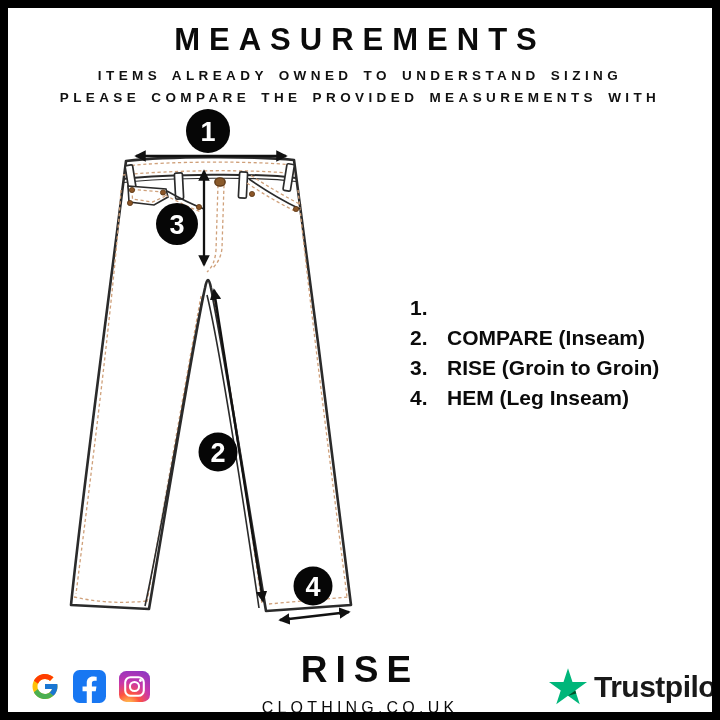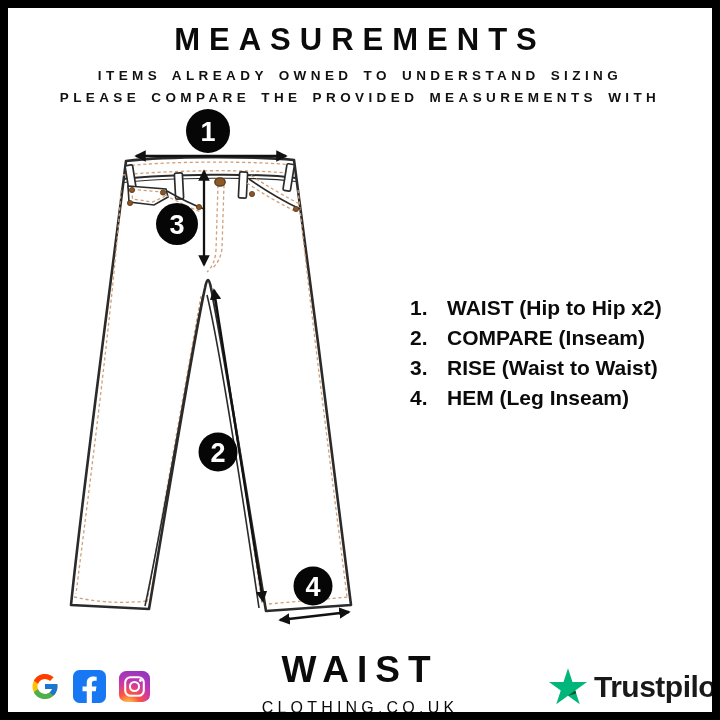--- a/index.html
+++ b/index.html
@@ -131,29 +131,28 @@
     </g>
     <g>
       <circle cx="305" cy="578" r="19.5" fill="#060606"></circle>
       <text class="marker-num" x="305" y="587.5">4</text>
     </g>
   </svg>
 
   <div class="legend">
     <div class="legend-row">
       <span class="legend-num">1.</span>
-      <span class="legend-label">WAIST (Hip to Hip x2)</span>
     </div>
     <div class="legend-row">
       <span class="legend-num">2.</span>
       <span class="legend-label">COMPARE (Inseam)</span>
     </div>
     <div class="legend-row">
       <span class="legend-num">3.</span>
-      <span class="legend-label">RISE (Waist to Waist)</span>
+      <span class="legend-label">RISE (Groin to Groin)</span>
     </div>
     <div class="legend-row">
       <span class="legend-num">4.</span>
       <span class="legend-label">HEM (Leg Inseam)</span>
     </div>
   </div>
 
   <div class="social">
     <svg width="30" height="31" viewBox="0 0 48 48">
       <path fill="#FFC107" d="M43.611,20.083H42V20H24v8h11.303c-1.649,4.657-6.08,8-11.303,8c-6.627,0-12-5.373-12-12c0-6.627,5.373-12,12-12c3.059,0,5.842,1.154,7.961,3.039l5.657-5.657C34.046,6.053,29.268,4,24,4C12.955,4,4,12.955,4,24c0,11.045,8.955,20,20,20c11.045,0,20-8.955,20-20C44,22.659,43.862,21.35,43.611,20.083z"></path>
@@ -175,21 +174,21 @@
         </radialGradient>
       </defs>
       <rect width="36" height="36" rx="8.5" fill="url(#igGrad)"></rect>
       <rect x="7.2" y="7.2" width="21.6" height="21.6" rx="6.2" fill="none" stroke="#ffffff" stroke-width="2.4"></rect>
       <circle cx="18" cy="18" r="5.3" fill="none" stroke="#ffffff" stroke-width="2.4"></circle>
       <circle cx="24.9" cy="11.1" r="1.7" fill="#ffffff"></circle>
     </svg>
   </div>
 
   <div class="brand">
-    <div class="brand-name">WAIST</div>
+    <div class="brand-name">RISE</div>
     <div class="brand-domain">CLOTHING.CO.UK</div>
   </div>
 
   <div class="trustpilot">
     <svg width="38" height="37" viewBox="0 0 46 44">
       <path fill="#00B67A" d="M46,16.56H28.43L23,0L17.57,16.56H0L14.21,26.8L8.79,43.36L23,33.12L37.21,43.36L31.79,26.8Z"></path>
       <path fill="#005128" d="M33,30.53l-1.21-3.73L23,33.12Z"></path>
     </svg>
     <span class="tp-label">Trustpilot</span>
   </div>

